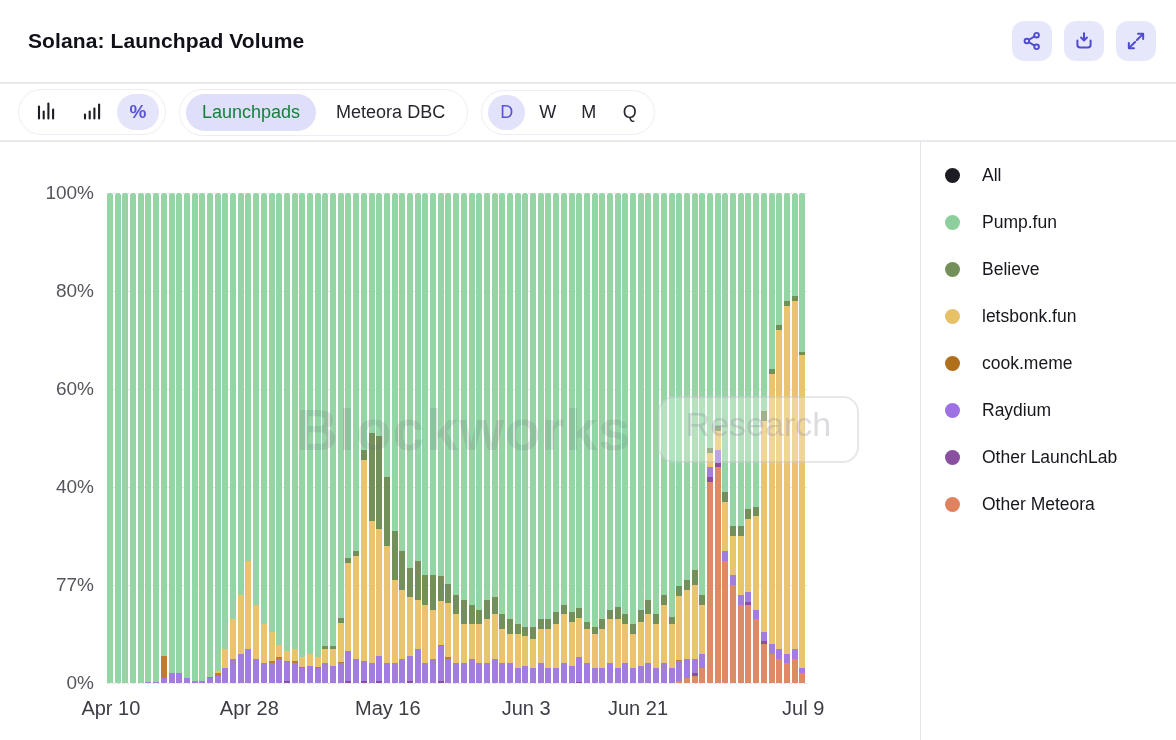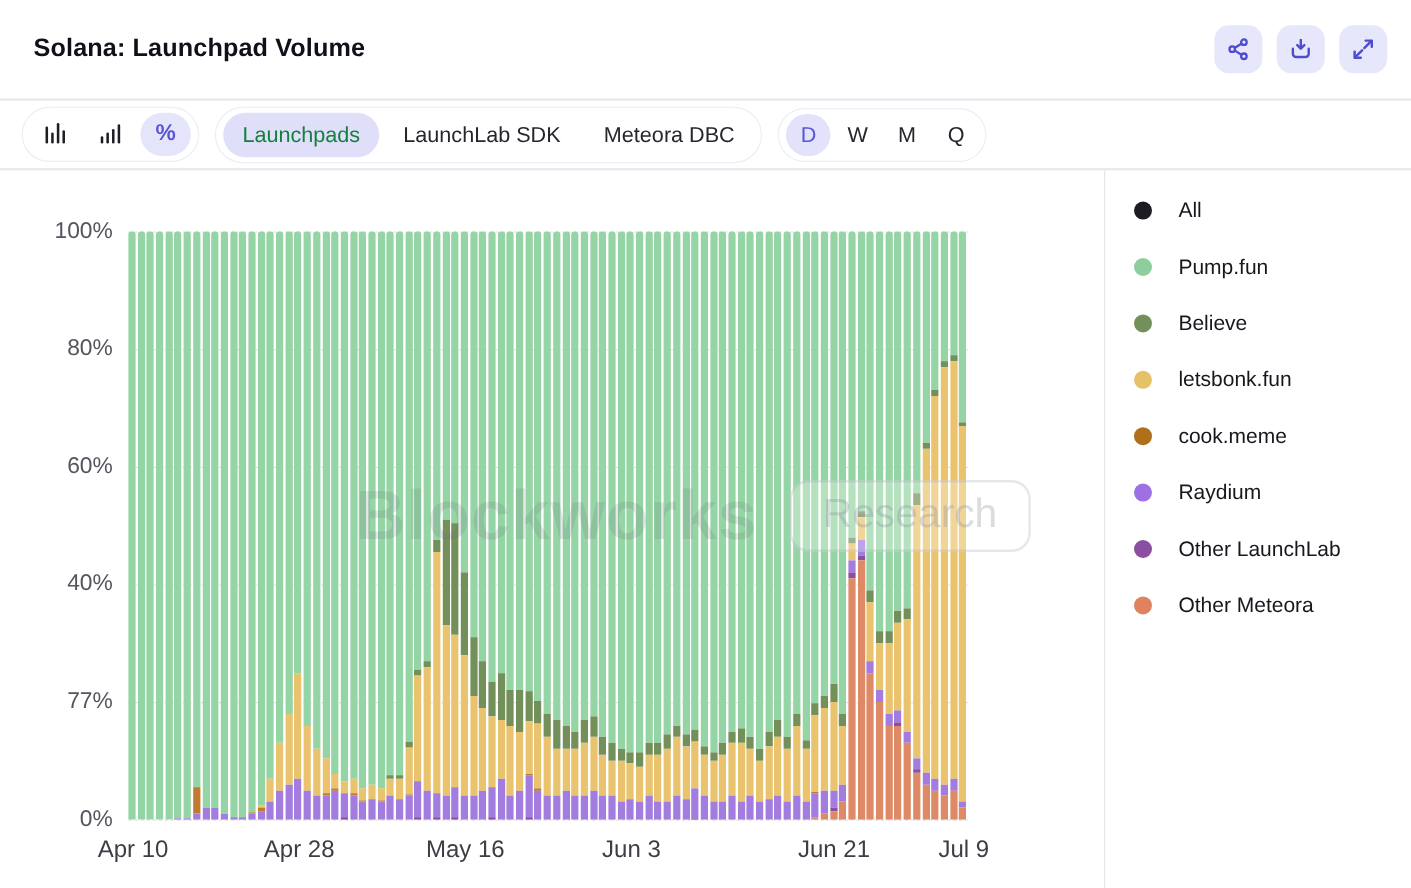--- a/index.html
+++ b/index.html
@@ -36,21 +36,21 @@
   .legend-dot { width:15px; height:15px; border-radius:50%; flex:0 0 auto; }
   .legend-label { margin-left:22px; font-size:17.5px; color:#17171e; }
 
   .plot { position:absolute; left:107px; top:51px; width:700px; height:490px; }
   .gridline { position:absolute; left:0; width:100%; border-top:1.5px dashed #e3e3e6; z-index:1; }
   .bar-col { position:absolute; bottom:0; display:flex; flex-direction:column; justify-content:flex-end; z-index:2; height:100%; }
   .bar-seg { width:100%; flex:0 0 auto; }
   .ylab { position:absolute; width:92px; text-align:right; font-size:19px; color:#55555e; z-index:1; }
   .xlab { position:absolute; font-size:20px; color:#3d3d46; transform:translateX(-50%); white-space:nowrap; }
 
-  .watermark { position:absolute; left:296px; top:254px; display:flex; align-items:center; gap:26px; z-index:3; pointer-events:none; }
+  .watermark { position:absolute; left:296px; top:254px; display:flex; gap:26px; z-index:3; pointer-events:none; }
   .wm-brand { font-size:58px; font-weight:700; color:rgba(100,106,118,0.17); letter-spacing:1px; }
   .wm-badge { font-size:34px; color:rgba(140,145,156,0.32); border:2px solid rgba(160,163,173,0.26); background:rgba(255,255,255,0.30); border-radius:16px; padding:7px 26px 10px; }
 </style>
 </head>
 <body>
 
 <div class="app">
 
   <div class="header">
     <div class="header-titles">
@@ -101,21 +101,20 @@
               <line x1="14.4" y1="9.5" x2="14.4" y2="19.5"></line>
               <line x1="19.1" y1="5.5" x2="19.1" y2="19.5"></line>
             </svg></span>
         </button>
         <button class="ct-btn sel">
           <span><span class="pct-glyph">%</span></span>
         </button>
       </div>
     <div class="seg" id="tabs-seg">
         <button class="tab sel">Launchpads</button>
-        <button class="tab">LaunchLab SDK</button>
         <button class="tab">Meteora DBC</button>
       </div>
     <div class="seg" id="period-seg">
         <button class="period sel">D</button>
         <button class="period">W</button>
         <button class="period">M</button>
         <button class="period">Q</button>
       </div>
   </div>
 
@@ -673,21 +672,21 @@
           <div class="ylab" style="left: 2px; top: 530px;">0%</div>
           <div class="ylab" style="left: 2px; top: 432px;">77%</div>
           <div class="ylab" style="left: 2px; top: 334px;">40%</div>
           <div class="ylab" style="left: 2px; top: 236px;">60%</div>
           <div class="ylab" style="left: 2px; top: 138px;">80%</div>
           <div class="ylab" style="left: 2px; top: 40px;">100%</div>
           <div class="xlab" style="left: 110.846px; top: 555px;">Apr 10</div>
           <div class="xlab" style="left: 249.308px; top: 555px;">Apr 28</div>
           <div class="xlab" style="left: 387.769px; top: 555px;">May 16</div>
           <div class="xlab" style="left: 526.231px; top: 555px;">Jun 3</div>
-          <div class="xlab" style="left: 695px; top: 555px;">Jun 21</div>
+          <div class="xlab" style="left: 638px; top: 555px;">Jun 21</div>
           <div class="xlab" style="left: 803.154px; top: 555px;">Jul 9</div>
         </div>
       <div class="watermark">
         <span class="wm-brand">Blockworks</span>
         <span class="wm-badge">Research</span>
       </div>
     </div>
     <div class="legend" id="legend">
         <div class="legend-item">
           <span class="legend-dot" style="background:#1c1c22"></span>

